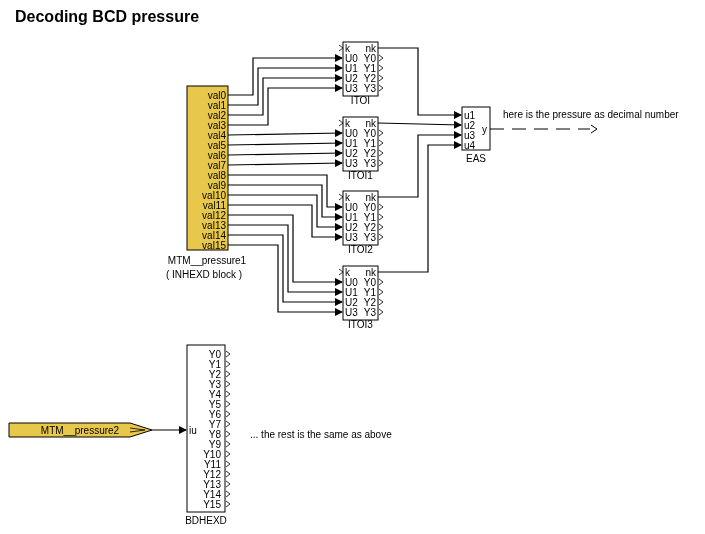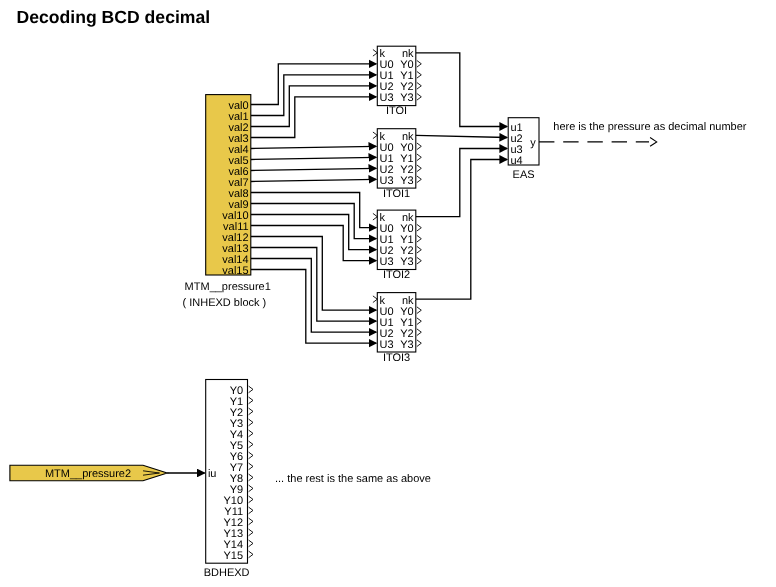--- a/index.html
+++ b/index.html
@@ -5,21 +5,21 @@
   html, body { margin:0; padding:0; background:#ffffff; }
   body { width:705px; height:534px; position:relative; overflow:hidden;
          font-family:"Liberation Sans", sans-serif; }
   #title { position:absolute; left:15px; top:8px; font-size:16px; font-weight:bold; color:#000; }
   svg { position:absolute; left:0; top:0; }
   .t { font-family:"Liberation Sans", sans-serif; font-size:10px; fill:#000; }
 </style>
 </head>
 <body>
 
-<div id="title">Decoding BCD decimal</div>
+<div id="title">Decoding BCD pressure</div>
 
 <svg id="diagram" width="705" height="534" viewBox="0 0 705 534">
   <defs>
     <marker id="arr" markerWidth="8" markerHeight="8" refX="7" refY="4" orient="auto" markerUnits="userSpaceOnUse">
       <path d="M0,0 L8,4 L0,8 Z" fill="#000"></path>
     </marker>
   </defs>
   <g id="wires">
       <polyline points="228,95 253,95 253,58 342,58" fill="none" stroke="#000" stroke-width="1.2" marker-end="url(#arr)"></polyline>
       <polyline points="228,105 258,105 258,68 342,68" fill="none" stroke="#000" stroke-width="1.2" marker-end="url(#arr)"></polyline>

